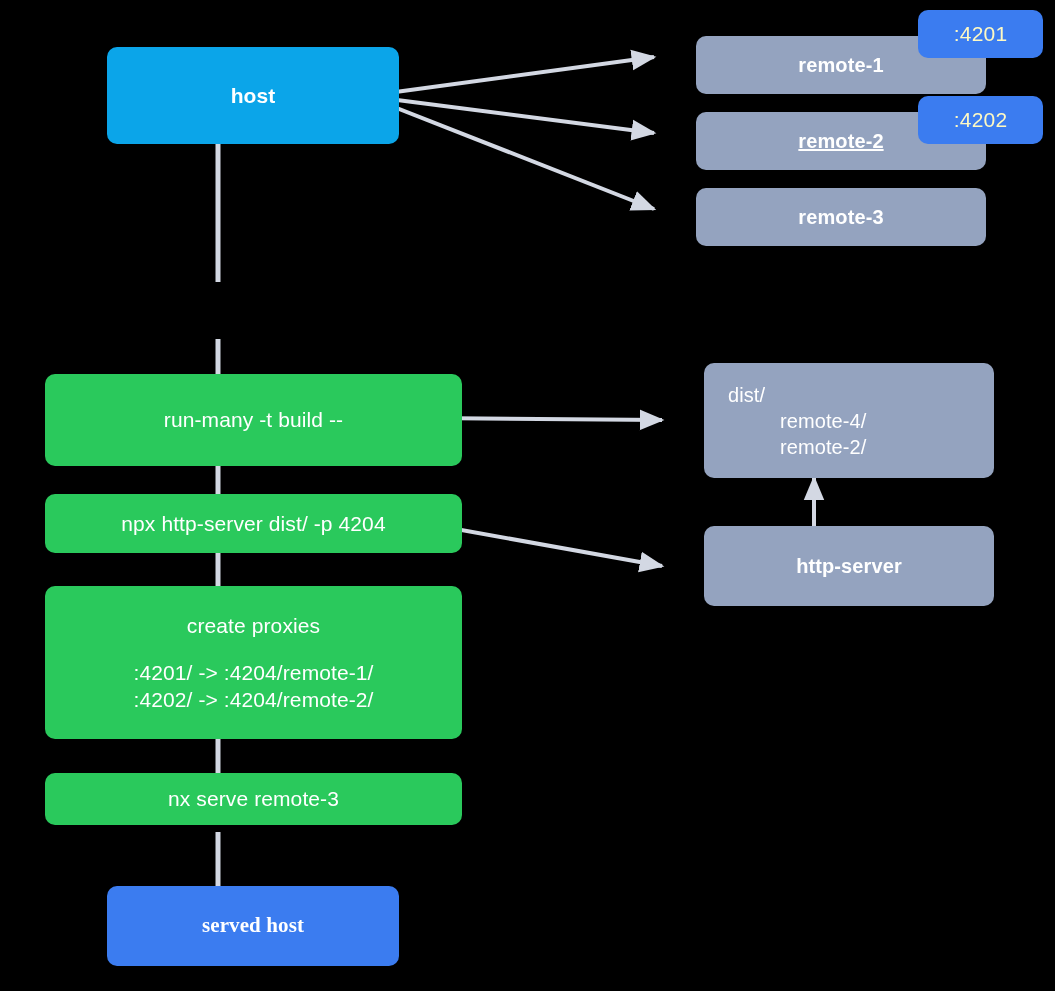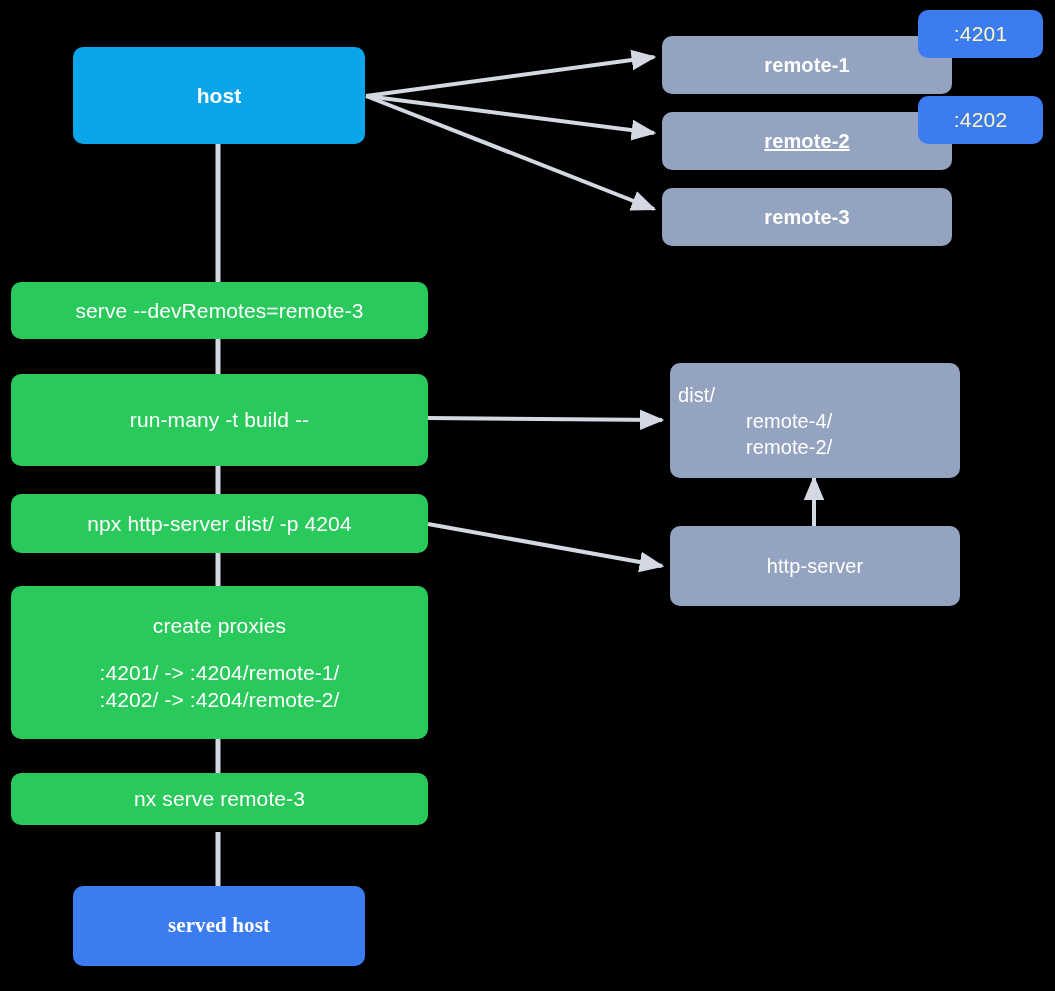--- a/index.html
+++ b/index.html
@@ -32,20 +32,21 @@
     box-sizing: border-box;
     border-radius: 10px;
     display: flex;
     flex-direction: column;
     align-items: center;
     justify-content: center;
     color: #ffffff;
     text-align: center;
     line-height: 1.30;
     letter-spacing: 0.1px;
+    margin-left: 34px;
   }
   .node.host {
     background: #0ba5e9;
     font-weight: bold;
     font-size: 21px;
   }
   .node.served {
     background: #3b7cf0;
     font-weight: bold;
     font-size: 21px;
@@ -62,39 +63,39 @@
   }
   .node.artifact {
     background: #94a3bf;
     font-weight: normal;
     font-size: 20px;
     align-items: flex-start;
     text-align: left;
   }
   .node.service {
     background: #94a3bf;
-    font-weight: normal;
+    font-weight: bold;
     font-size: 20px;
   }
   .badge {
     position: absolute;
     box-sizing: border-box;
     background: #3b7cf0;
     color: #fef9c3;
     border-radius: 10px;
     display: flex;
     align-items: center;
     justify-content: center;
     font-size: 21px;
     font-weight: normal;
     letter-spacing: 0.2px;
   }
   .cmd-line { display: block; }
   .cmd-gap { display: block; height: 20px; }
-  .art-root { padding-left: 8px; }
+  .art-root { padding-left: 24px; }
   .art-child { padding-left: 76px; }
 </style>
 </head>
 <body>
 
 <div id="diagram">
 
   <svg id="edges" viewBox="0 0 1055 991" xmlns="http://www.w3.org/2000/svg">
     <defs>
       <marker id="arrowhead" markerWidth="7" markerHeight="7" refX="5.6" refY="3.2" orient="auto" markerUnits="strokeWidth">
@@ -133,23 +134,20 @@
     <span>remote-2</span>
   </div>
   <div class="badge" style="left:918px; top:96px; width:125px; height:48px;">
     <span>:4202</span>
   </div>
 
   <div class="node remote" style="left:662px; top:188px; width:290px; height:58px;">
     <span>remote-3</span>
   </div>
 
-  <div class="node cmd" style="left:11px; top:282px; width:417px; height:57px;">
-    <span class="cmd-line">serve --devRemotes=remote-3</span>
-  </div>
 
   <div class="node cmd" style="left:11px; top:374px; width:417px; height:92px;">
     <span class="cmd-line">run-many -t build --</span>
   </div>
 
   <div class="node cmd" style="left:11px; top:494px; width:417px; height:59px;">
     <span class="cmd-line">npx http-server dist/ -p 4204</span>
   </div>
 
   <div class="node cmd" style="left:11px; top:586px; width:417px; height:153px;">

